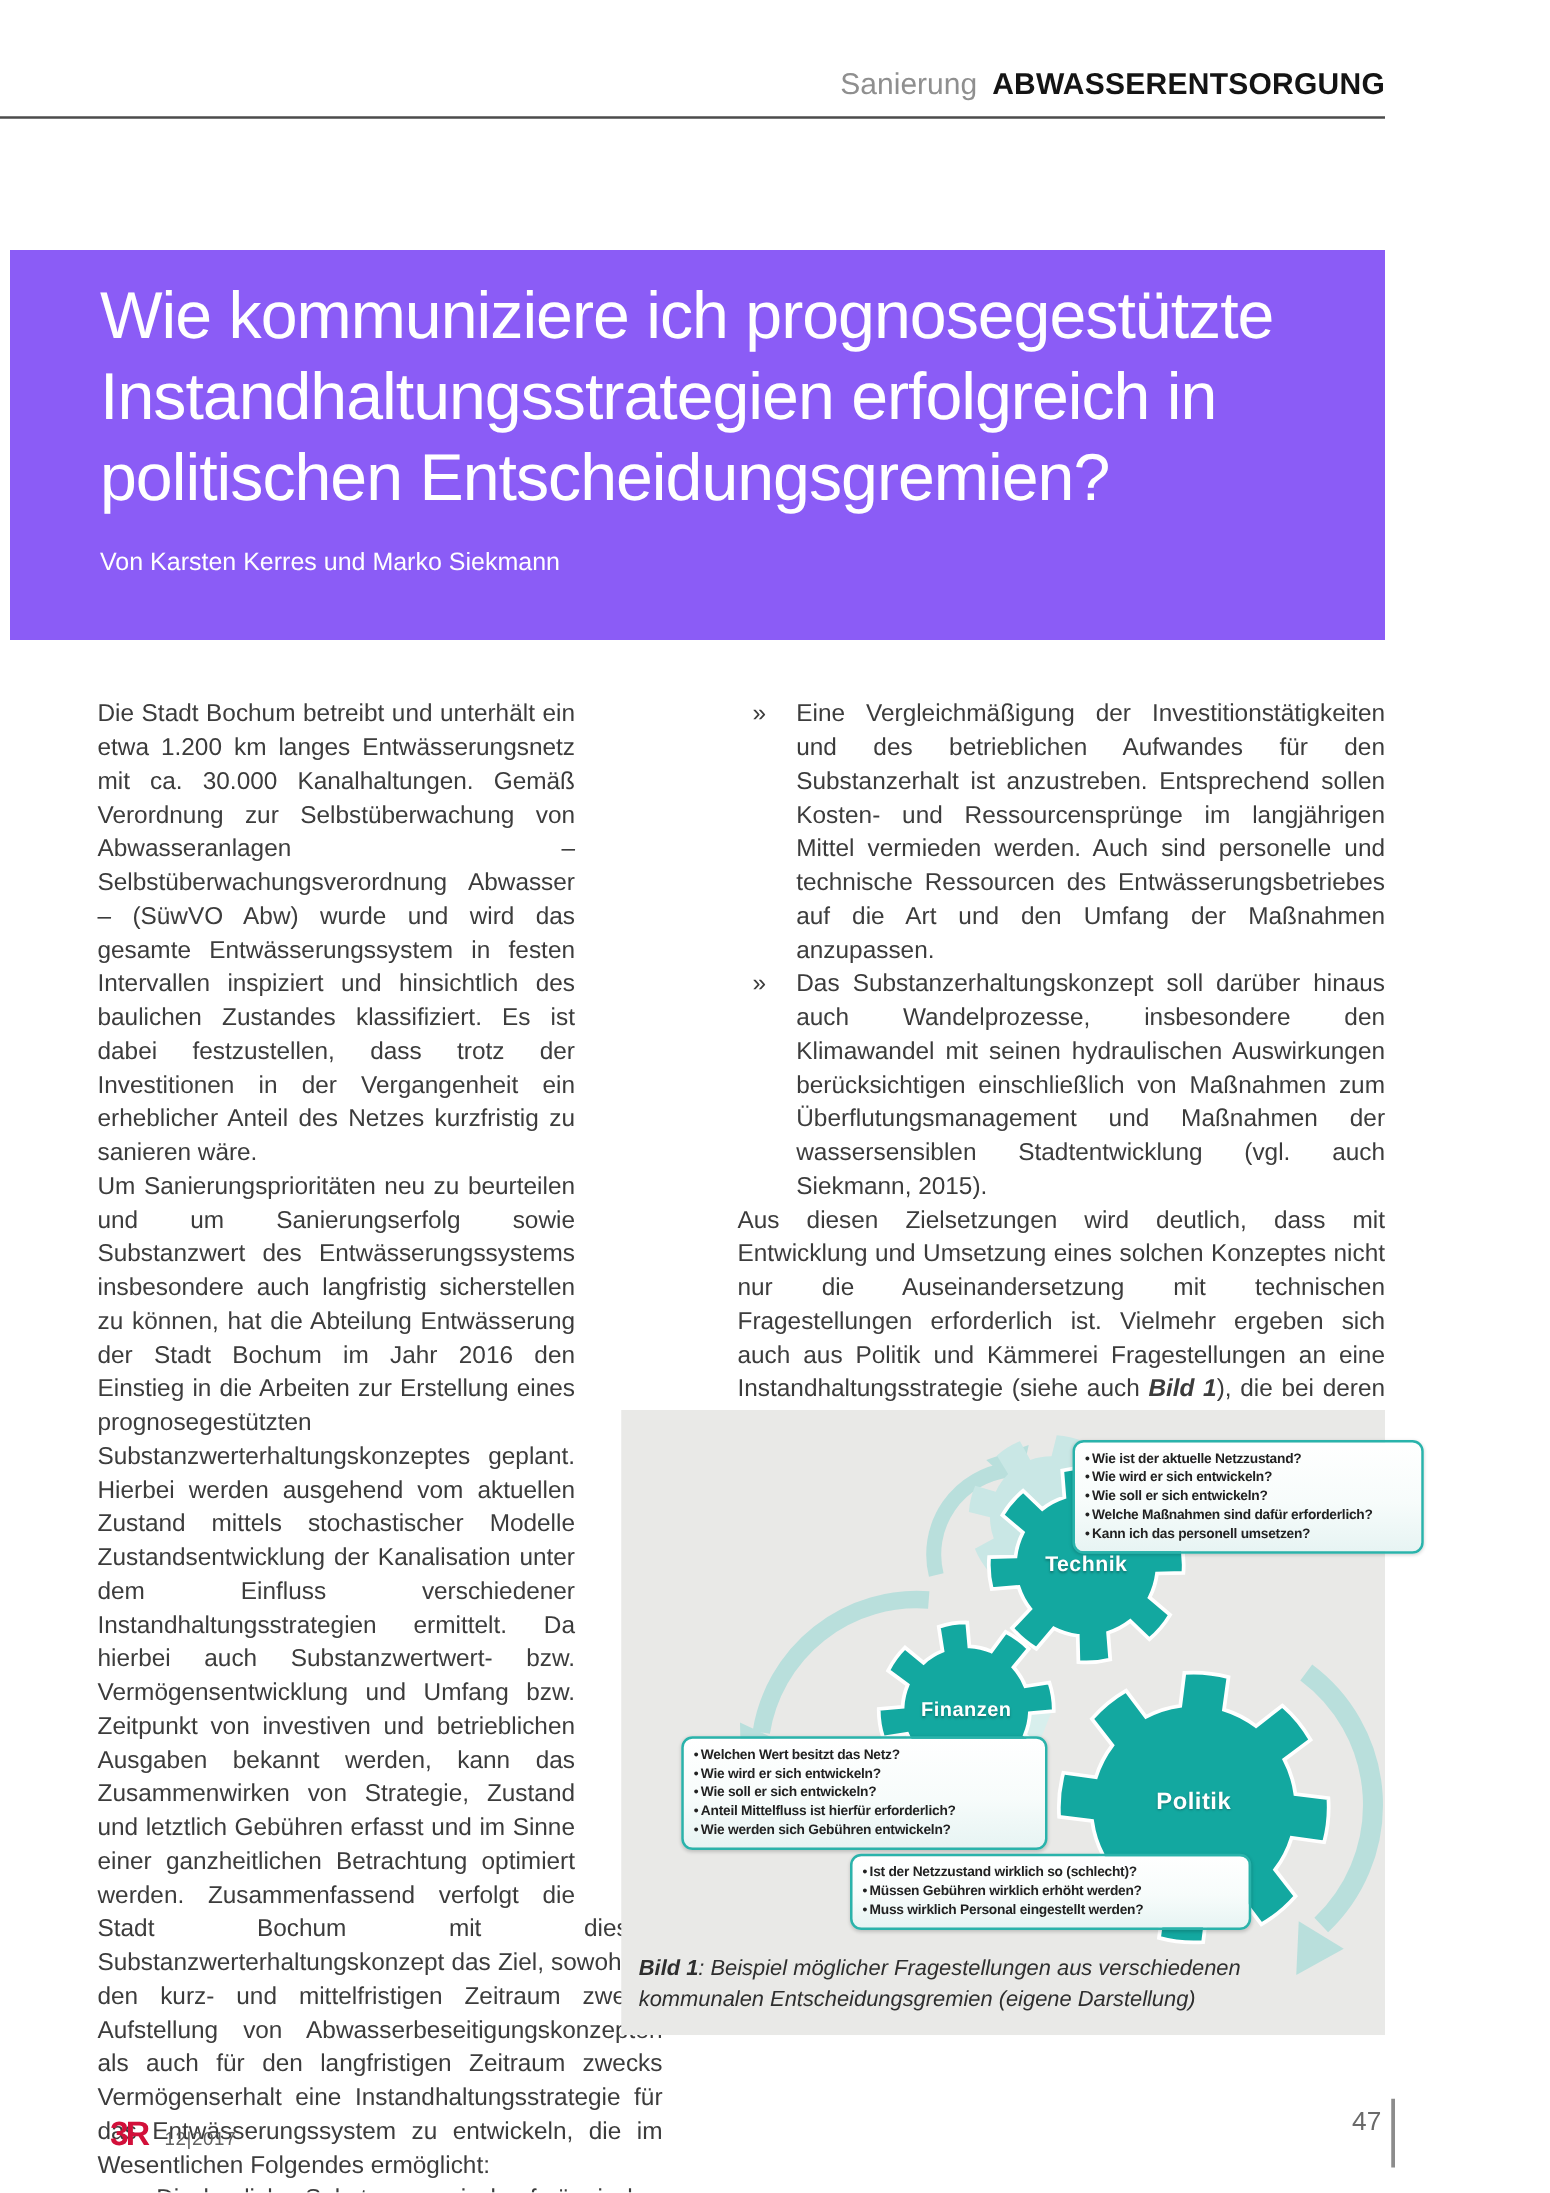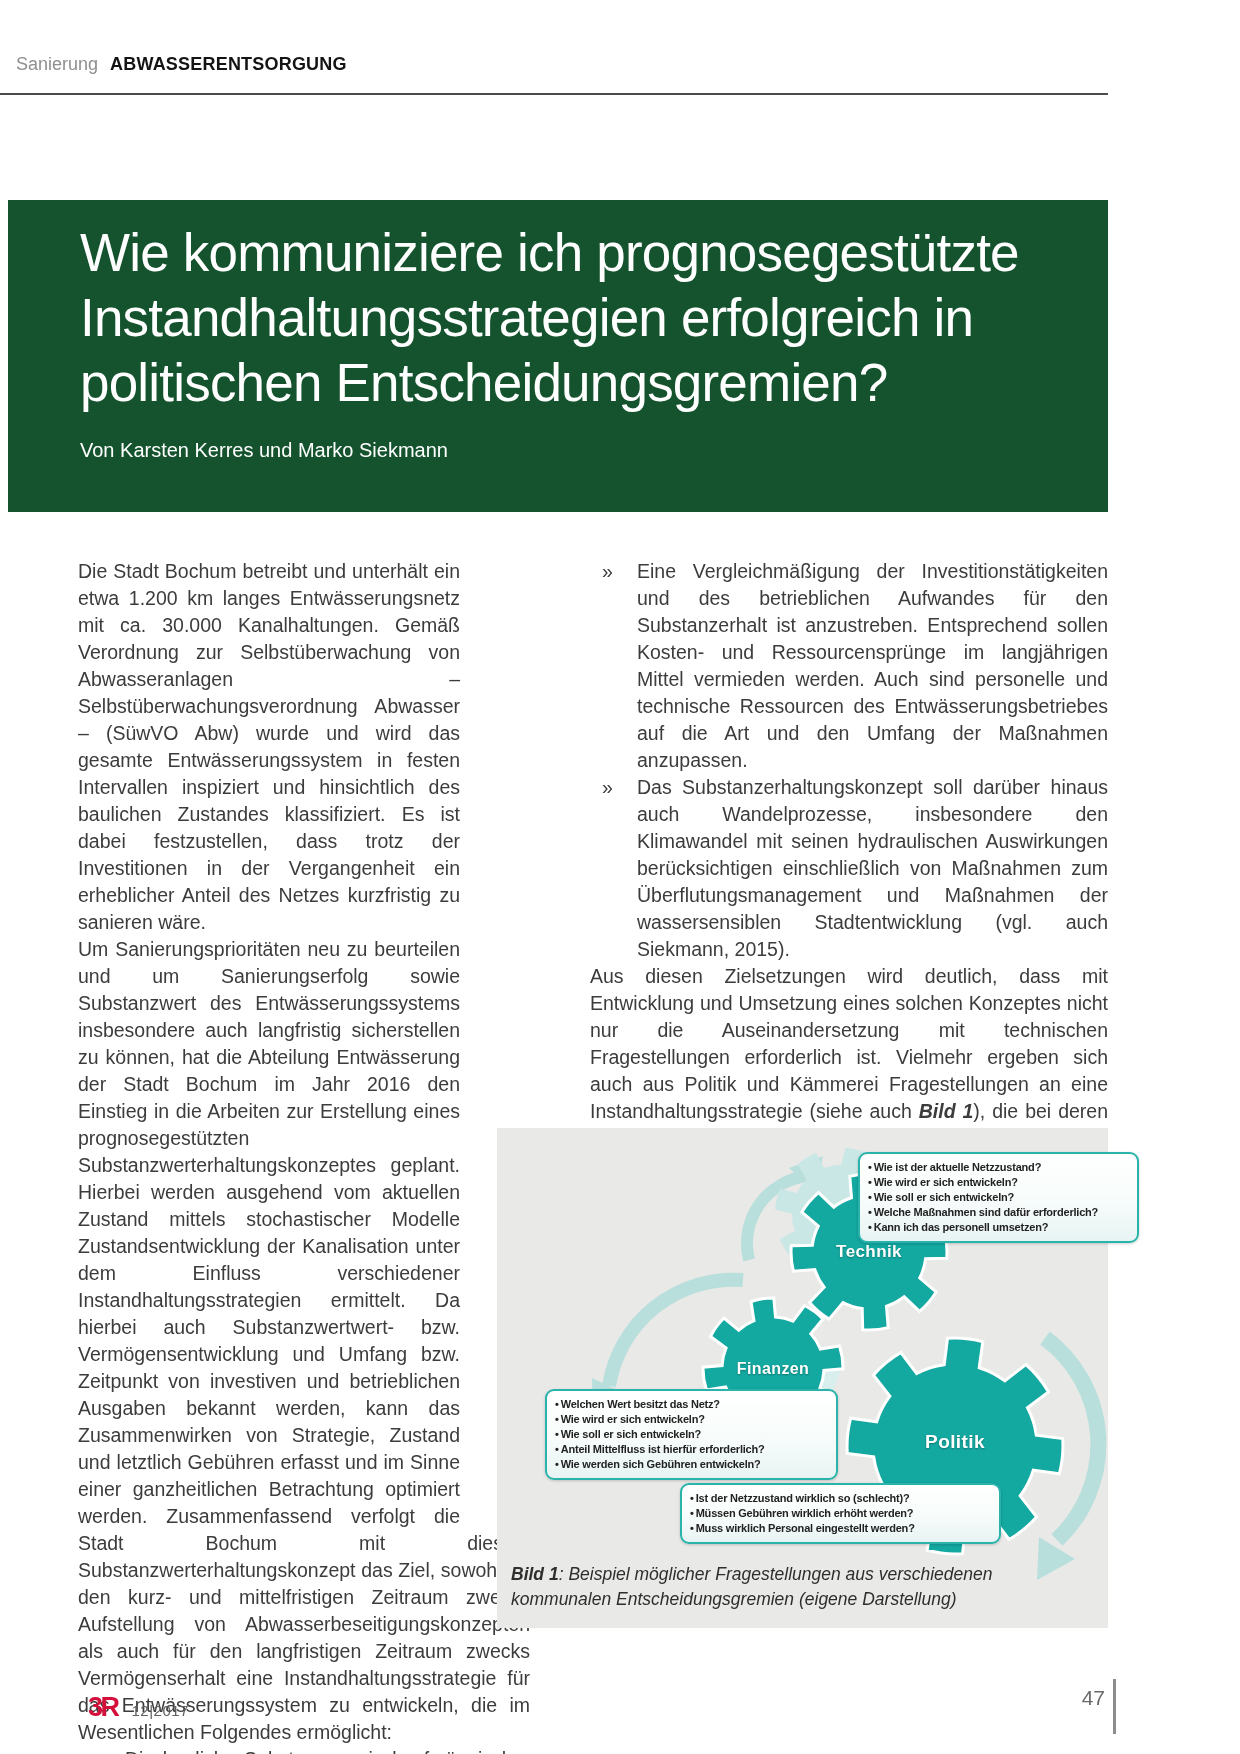--- a/index.html
+++ b/index.html
@@ -1,26 +1,26 @@
 <!DOCTYPE html>
 <html lang="de"><head>
 <meta charset="utf-8">
 <style>
   html,body{margin:0;padding:0;background:#fff;}
   .page{position:relative;width:1240px;height:1754px;background:#ffffff;overflow:hidden;
         font-family:"Liberation Sans","DejaVu Sans",sans-serif;color:#3c3c3c;}
 
   
-  .kicker{position:absolute;top:54px;left:0;width:1108px;text-align:left;font-size:18px;padding-left:16px;}
+  .kicker{position:absolute;top:54px;left:0;width:1108px;text-align:right;font-size:24px;}
   .kicker .sec{color:#8f8f8f;}
   .kicker .topic{color:#141414;font-weight:bold;margin-left:12px;letter-spacing:0.2px;}
   .kicker-rule{position:absolute;top:93px;left:0;width:1108px;height:2px;background:#4c4c4c;}
 
   
-  .title-block{position:absolute;left:8px;top:200px;width:1100px;height:312px;background:#14532d;box-sizing:border-box;}
+  .title-block{position:absolute;left:8px;top:200px;width:1100px;height:312px;background:#8b5cf6;box-sizing:border-box;}
   .title{padding:20px 28px 0 72px;color:#fff;font-size:53px;line-height:65px;font-weight:400;letter-spacing:-0.8px;}
   .title span{display:block;white-space:nowrap;}
   .byline{padding:24px 0 0 72px;color:#fff;font-size:20px;}
 
   
   .col{position:absolute;top:558px;font-size:19.5px;line-height:27px;text-align:justify;color:#3c3c3c;hyphens:auto;}
   .col-left{left:78px;width:452px;}
   .col-right{left:590px;width:518px;}
   .wrap-spacer{float:right;width:70px;height:545px;margin-top:427px;}
   p.bodytext{margin:0;}

